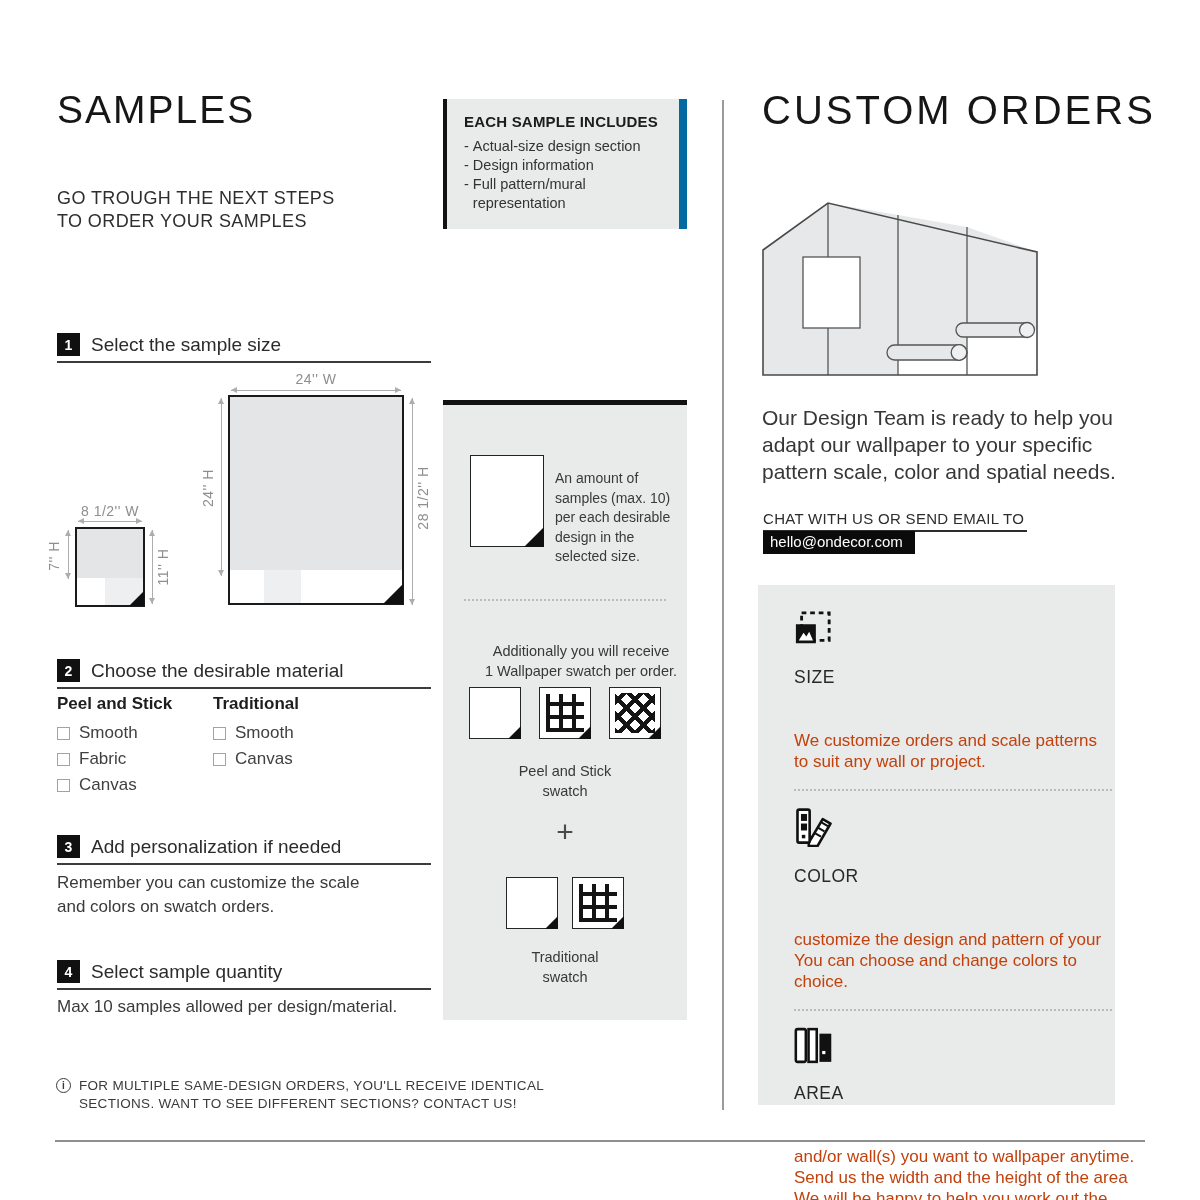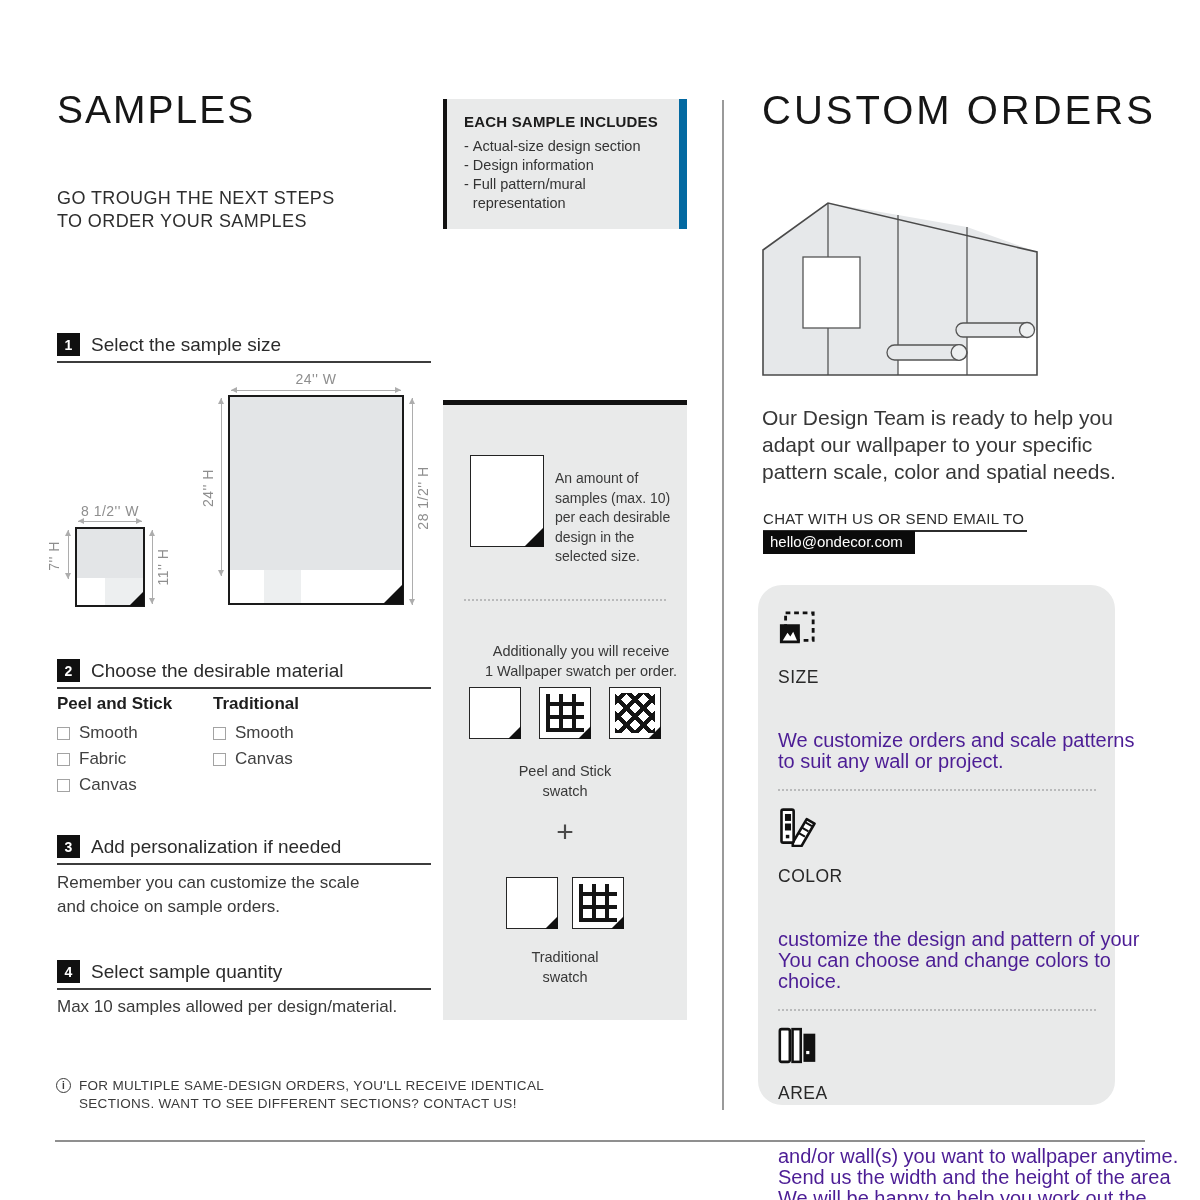--- a/index.html
+++ b/index.html
@@ -80,24 +80,24 @@
   #peel-label { top:356px; }
   .plus-sign { position:absolute; left:0; right:0; top:412px; text-align:center; font-size:30px; font-weight:300; color:#4a4a4a; line-height:30px; }
   #trad-label { top:542px; }
 
   
   .house-wrap { position:absolute; left:758px; top:192px; width:284px; height:186px; }
   .custom-intro { position:absolute; left:762px; top:404px; font-size:21px; line-height:27px; color:#373737; white-space:nowrap; }
   .chat-label { position:absolute; left:763px; top:510px; font-size:15px; letter-spacing:0.3px; color:#2c2c2c; border-bottom:2px solid #2c2c2c; padding-bottom:3px; padding-right:3px; white-space:nowrap; }
   .email-badge { position:absolute; left:763px; top:531px; background:#0b0b0b; color:#ffffff; font-size:15px; padding:2px 12px 4px 7px; white-space:nowrap; }
 
-  .cpanel { position:absolute; left:758px; top:585px; width:357px; height:520px; background:#e9eaea; padding:25px 8px 18px 20px;border-radius:24px; }
+  .cpanel { position:absolute; left:758px; top:585px; width:357px; height:520px; background:#e9eaea; padding:25px 8px 18px 36px; }
   .csec-icon { margin-bottom:15px; }
   .csec-title { font-size:17.5px; color:#282828; letter-spacing:0.5px; margin-bottom:6px; }
-  .csec-body { font-size:20px; line-height:21px; color:#4c1d95; white-space:nowrap;margin-top:42px; }
+  .csec-body { font-size:17px; line-height:21px; color:#c2410c; white-space:nowrap;margin-top:42px; }
   .cdivider { width:318px; margin:17px 0 16px 0; }
 
   
   .v-divider { position:absolute; left:722px; top:100px; width:2px; height:1010px; background:#9a9a9a; }
   .bottom-rule { position:absolute; left:55px; top:1140px; width:1090px; height:2px; background:#8f8f8f; }
 </style>
 </head>
 <body>
 
 <div class="page">
@@ -171,21 +171,21 @@
       <span>Canvas</span>
     </div>
   </div>
 
   <div class="step-head" id="step3-head">
     <span class="badge">3</span>
     <span class="step-title">Add personalization if needed</span>
   </div>
   <div class="step-body" id="step3-body">
     <div>Remember you can customize the scale</div>
-    <div>and choice on sample orders.</div>
+    <div>and colors on swatch orders.</div>
   </div>
 
   <div class="step-head" id="step4-head">
     <span class="badge">4</span>
     <span class="step-title">Select sample quantity</span>
   </div>
   <div class="step-body" id="step4-body">Max 10 samples allowed per design/material.</div>
 
   <div class="footnote">
     <span class="info-circle">i</span>

